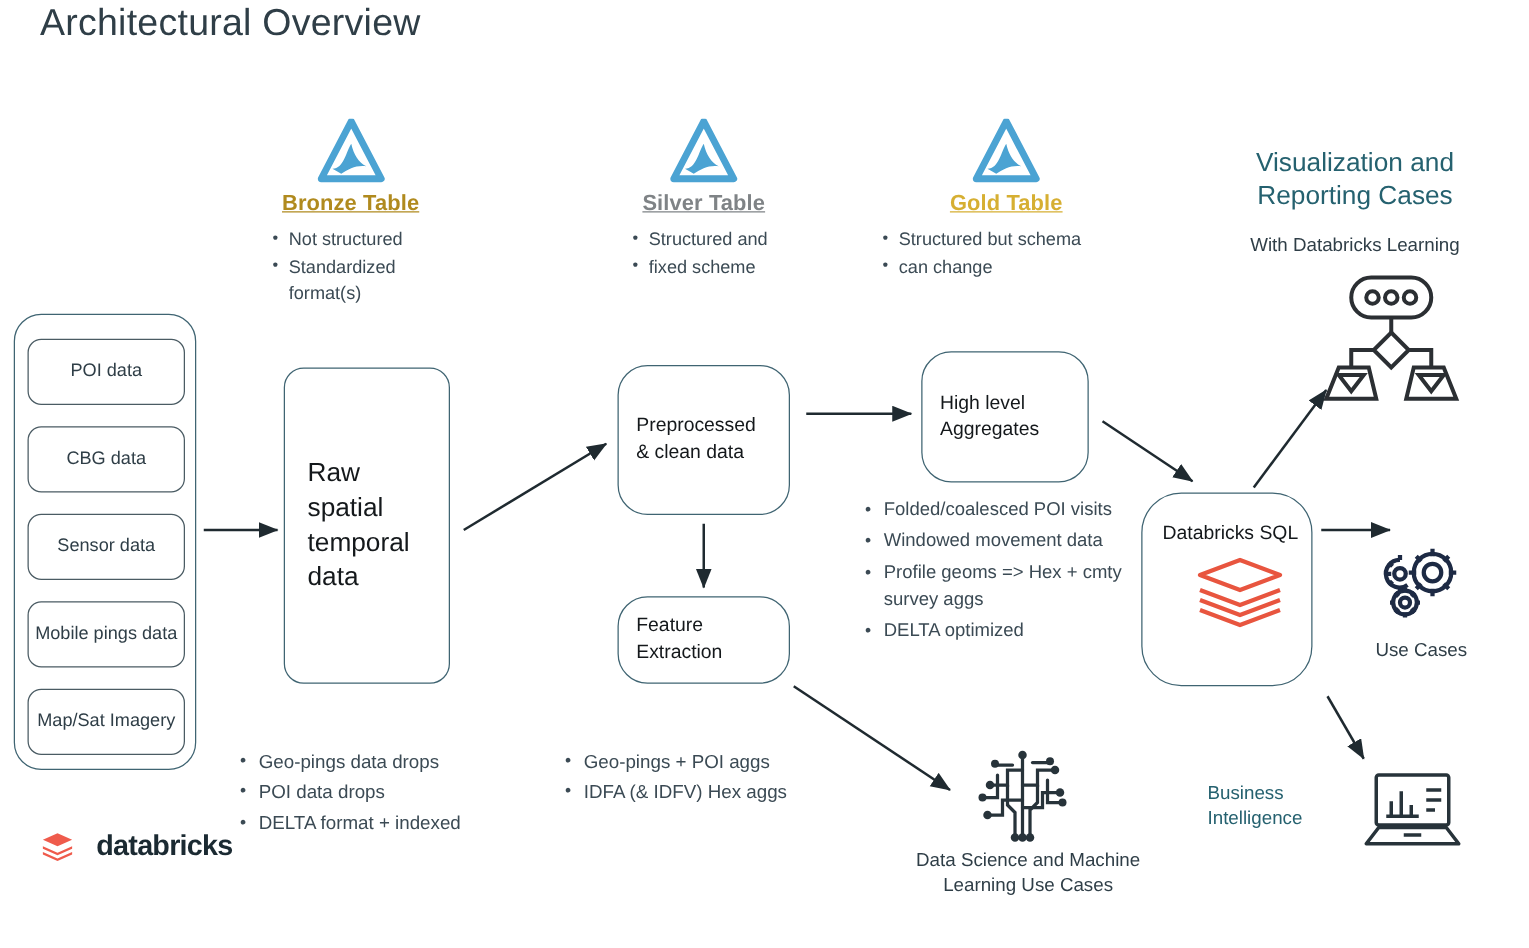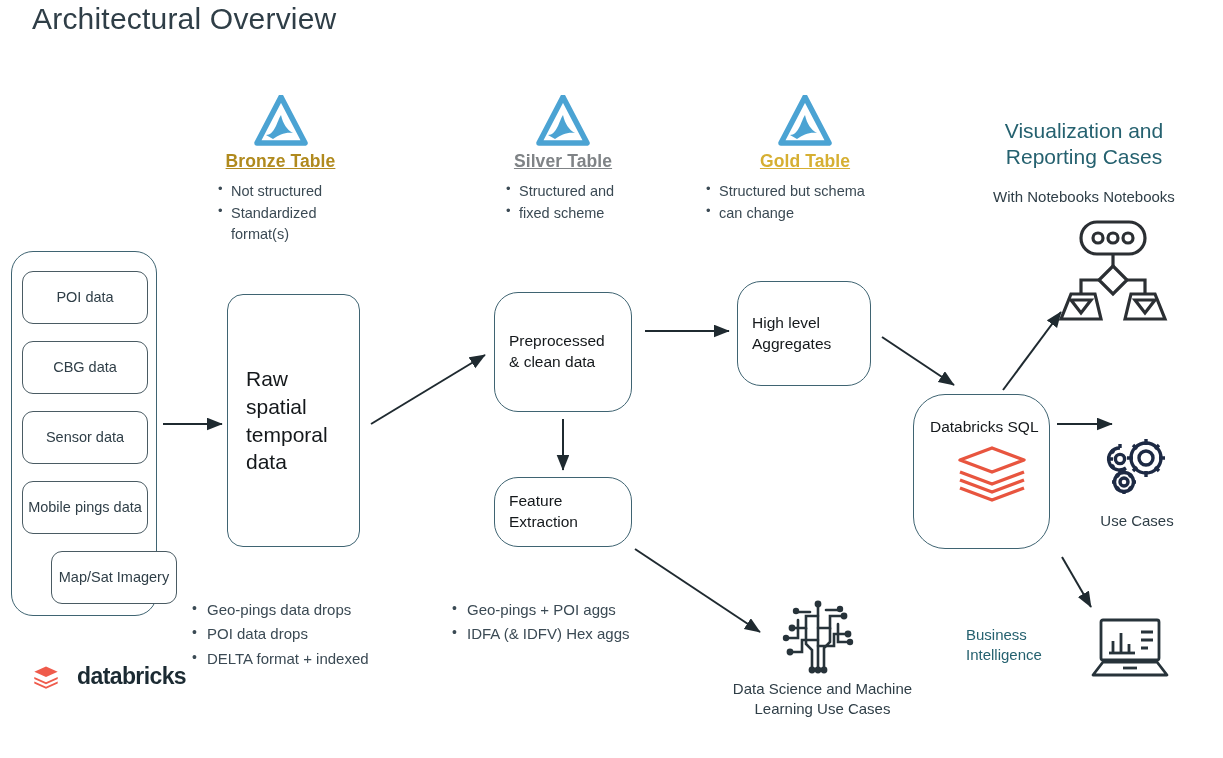--- a/index.html
+++ b/index.html
@@ -249,21 +249,21 @@
       <path d="M13 40 C22 40 24 26 28 20 C30 29 34 35 40 38 C32 37 26 40 20 44 Z" fill="#4ba3d3"></path>
     </svg>
     <div class="stage-title gold-title">Gold Table</div>
     <ul class="stage-bullets" style="margin-left:4px;">
       <li>Structured but schema</li>
       <li style="padding-left:15px;">can change</li>
     </ul>
   </div>
 
   <div class="abs" id="viz-heading">Visualization and Reporting Cases</div>
-  <div class="abs" id="viz-sub">With Notebooks Notebooks</div>
+  <div class="abs" id="viz-sub">With Databricks Learning</div>
 
   <div class="abs" style="left:1053px; top:218px;">
     <svg width="120" height="105" viewBox="0 0 120 105">
       <g fill="none" stroke="#2b2f33" stroke-width="3.2">
         <rect x="28" y="4" width="64" height="32" rx="16"></rect>
         <circle cx="45" cy="20" r="5"></circle>
         <circle cx="60" cy="20" r="5"></circle>
         <circle cx="75" cy="20" r="5"></circle>
         <path d="M60 36 L60 48"></path>
         <path d="M60 48 L74 62 L60 76 L46 62 Z"></path>
@@ -275,21 +275,21 @@
         <path d="M82 82 L102 82 L92 95 Z"></path>
       </g>
     </svg>
   </div>
 
   <div class="abs" id="source-container">
     <div class="src-item" style="top:19px;">POI data</div>
     <div class="src-item" style="top:89px;">CBG data</div>
     <div class="src-item" style="top:159px;">Sensor data</div>
     <div class="src-item" style="top:229px;">Mobile pings data</div>
-    <div class="src-item" style="top:299px;margin-left:29px;">Map/Sat Imagery</div>
+    <div class="src-item" style="top:299px;">Map/Sat Imagery</div>
   </div>
 
   <div class="abs rbox" id="raw-box">
     <span>Raw spatial temporal data</span>
   </div>
 
   <div class="abs rbox" id="pre-box">
     <span>Preprocessed &amp; clean data</span>
   </div>
 
@@ -317,20 +317,26 @@
     <li>Geo-pings data drops</li>
     <li>POI data drops</li>
     <li>DELTA format + indexed</li>
   </ul>
 
   <ul class="abs blist" id="silver-list">
     <li>Geo-pings + POI aggs</li>
     <li>IDFA (&amp; IDFV) Hex aggs</li>
   </ul>
 
+  <ul class="abs blist" id="gold-list">
+    <li>Folded/coalesced POI visits</li>
+    <li>Windowed movement data</li>
+    <li>Profile geoms =&gt; Hex + cmty survey aggs</li>
+    <li>DELTA optimized</li>
+  </ul>
 
   <div class="abs" style="left:768px; top:598px;">
     <svg width="100" height="78" viewBox="0 0 100 78">
       <g fill="none" stroke="#27333a" stroke-width="2.6" stroke-linecap="round">
         <path d="M50 8 L50 70"></path>
         <path d="M50 18 L38 18 L38 30 L26 30"></path>
         <path d="M50 30 L62 30 L62 18 L74 18"></path>
         <path d="M50 42 L34 42 L34 54 L24 54"></path>
         <path d="M50 48 L66 48 L66 36 L78 36"></path>
         <path d="M38 30 L38 46 L44 52 L44 70"></path>

